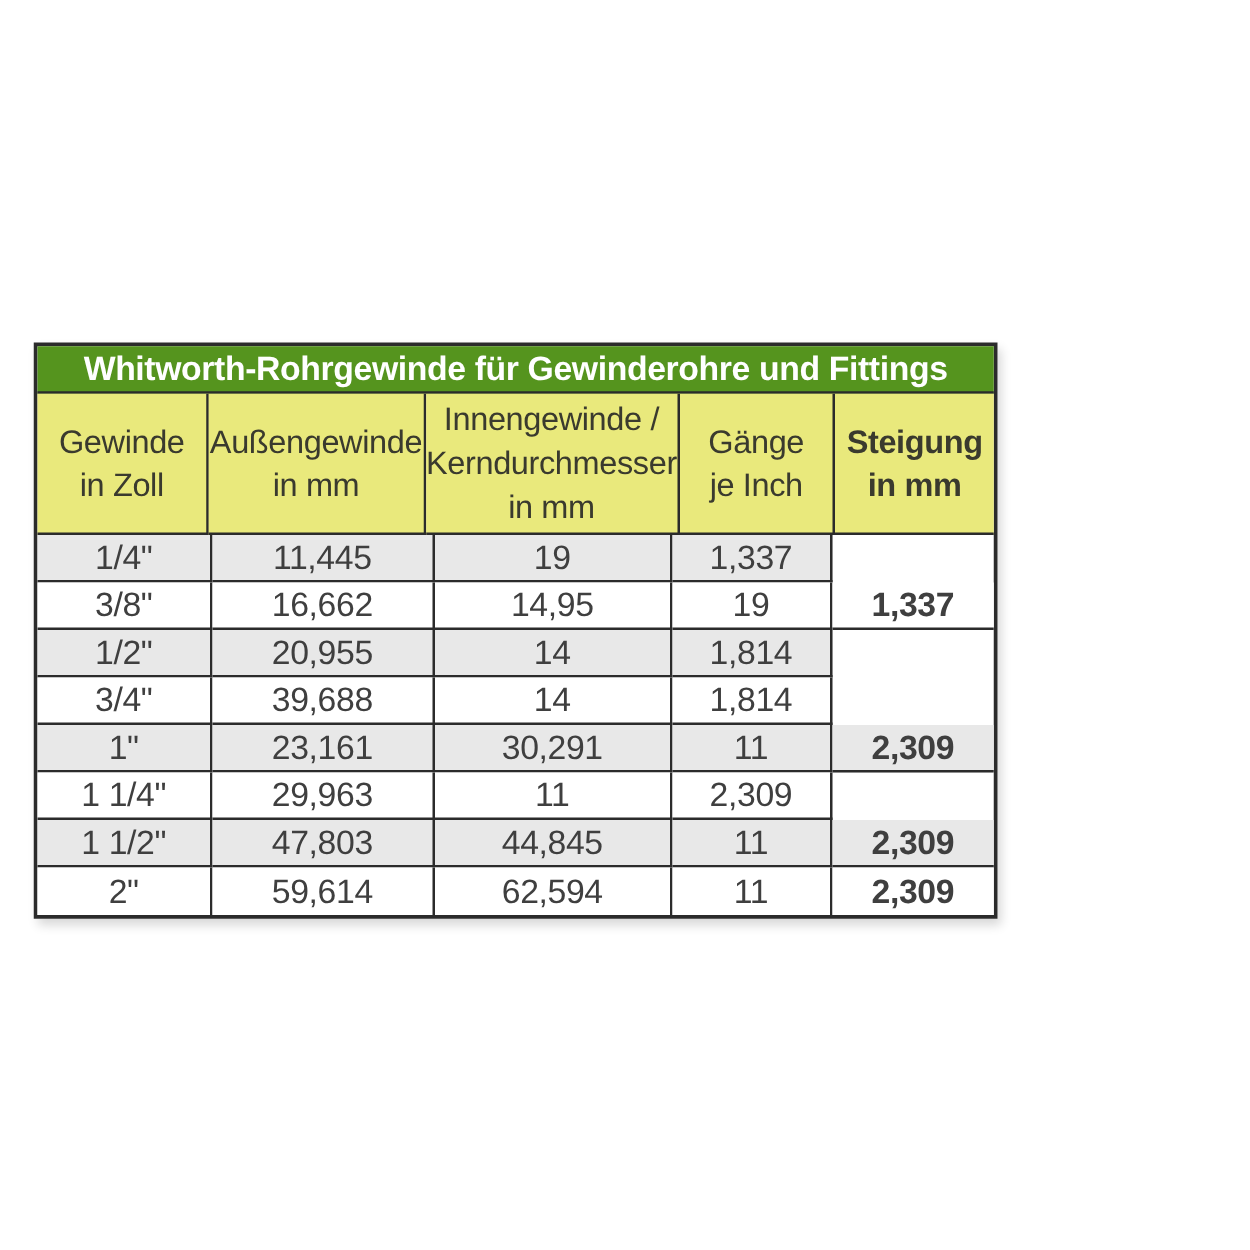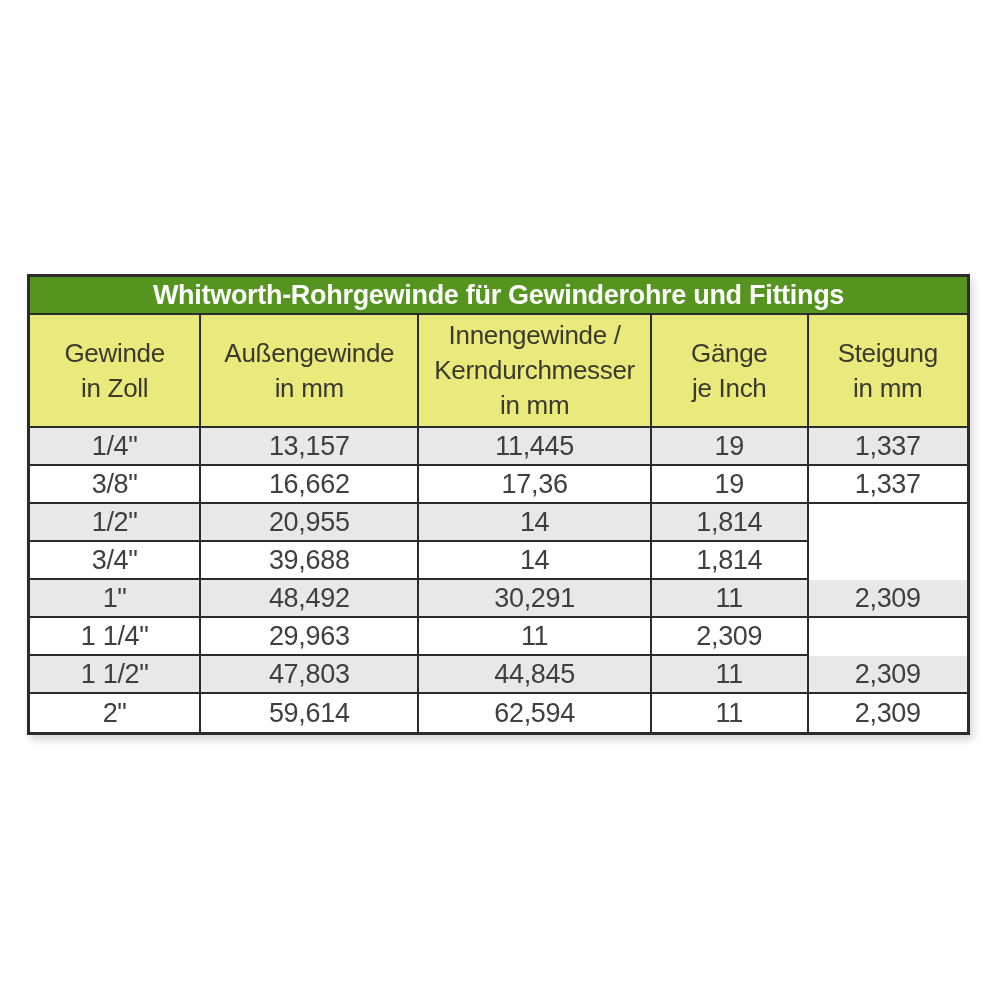--- a/index.html
+++ b/index.html
@@ -11,40 +11,40 @@
     --border:#2b2b2b;
     --text:#3f3f3f;
     --header-text:#3a3a2e;
   }
   *{margin:0;padding:0;box-sizing:border-box;}
   html,body{width:1000px;height:1000px;background:#ffffff;
     font-family:"Liberation Sans","DejaVu Sans",sans-serif;}
   .page{position:relative;width:1000px;height:1000px;background:#fff;overflow:hidden;}
 
   .table-wrap{
-    position:absolute;left:27px;top:274px;width:943px;
+    position:absolute;left:27px;top:274px;width:771px;
     border:3px solid var(--border);
     background:#fff;
     box-shadow:3px 5px 8px rgba(0,0,0,0.16);
   }
   .title-bar{
     height:38px;background:var(--title-bg);color:var(--title-text);
     font-size:27px;font-weight:bold;letter-spacing:-0.3px;
     display:flex;align-items:center;justify-content:center;
     border-bottom:2px solid var(--border);
     white-space:nowrap;
   }
   .grid{display:grid;grid-template-columns:173fr 220fr 235fr 158fr 160fr;}
   .cell{
     border-right:2px solid var(--border);
     border-bottom:2px solid var(--border);
     display:flex;align-items:center;justify-content:center;
     text-align:center;color:var(--text);letter-spacing:-0.3px;
   }
-  .cell:nth-child(5){border-right:none;}
+  .cell:nth-child(5){border-right:none;font-weight:bold;}
   .header .cell{
     background:var(--header-bg);height:113px;
     font-size:26px;line-height:35px;color:var(--header-text);
     white-space:pre-line;
   }
   .row .cell{height:38px;font-size:27px;}
   .row.even .cell{background:var(--row-even-bg);}
   .row.odd  .cell{background:var(--row-odd-bg);}
   .row.last .cell{border-bottom:none;}
 </style>
@@ -65,51 +65,50 @@
 Kerndurchmesser
 in mm</div>
       <div class="cell">Gänge
 je Inch</div>
       <div class="cell">Steigung
 in mm</div>
     </div>
 
     <div class="grid row even">
       <div class="cell">1/4"</div>
-      <div class="cell">13,157</div>
       <div class="cell">11,445</div>
       <div class="cell">19</div>
       <div class="cell">1,337</div>
     </div>
 
     <div class="grid row odd">
       <div class="cell">3/8"</div>
       <div class="cell">16,662</div>
-      <div class="cell">17,36</div>
+      <div class="cell">14,95</div>
       <div class="cell">19</div>
       <div class="cell">1,337</div>
     </div>
 
     <div class="grid row even">
       <div class="cell">1/2"</div>
       <div class="cell">20,955</div>
       <div class="cell">14</div>
       <div class="cell">1,814</div>
     </div>
 
     <div class="grid row odd">
       <div class="cell">3/4"</div>
       <div class="cell">39,688</div>
       <div class="cell">14</div>
       <div class="cell">1,814</div>
     </div>
 
     <div class="grid row even">
       <div class="cell">1"</div>
-      <div class="cell">48,492</div>
+      <div class="cell">23,161</div>
       <div class="cell">30,291</div>
       <div class="cell">11</div>
       <div class="cell">2,309</div>
     </div>
 
     <div class="grid row odd">
       <div class="cell">1 1/4"</div>
       <div class="cell">29,963</div>
       <div class="cell">11</div>
       <div class="cell">2,309</div>

